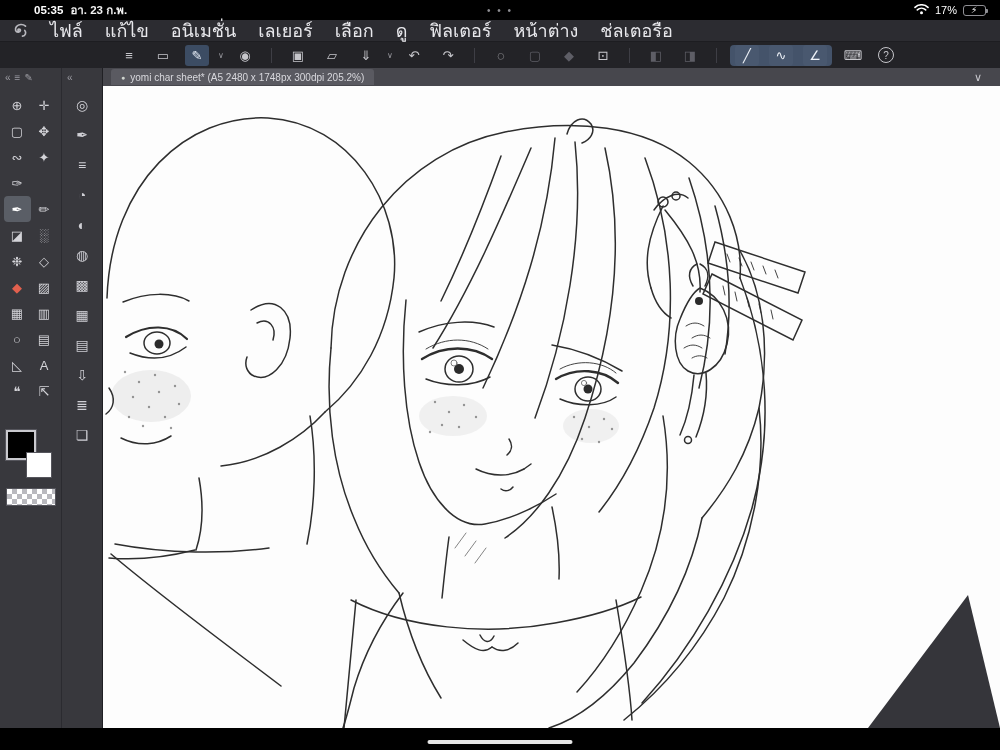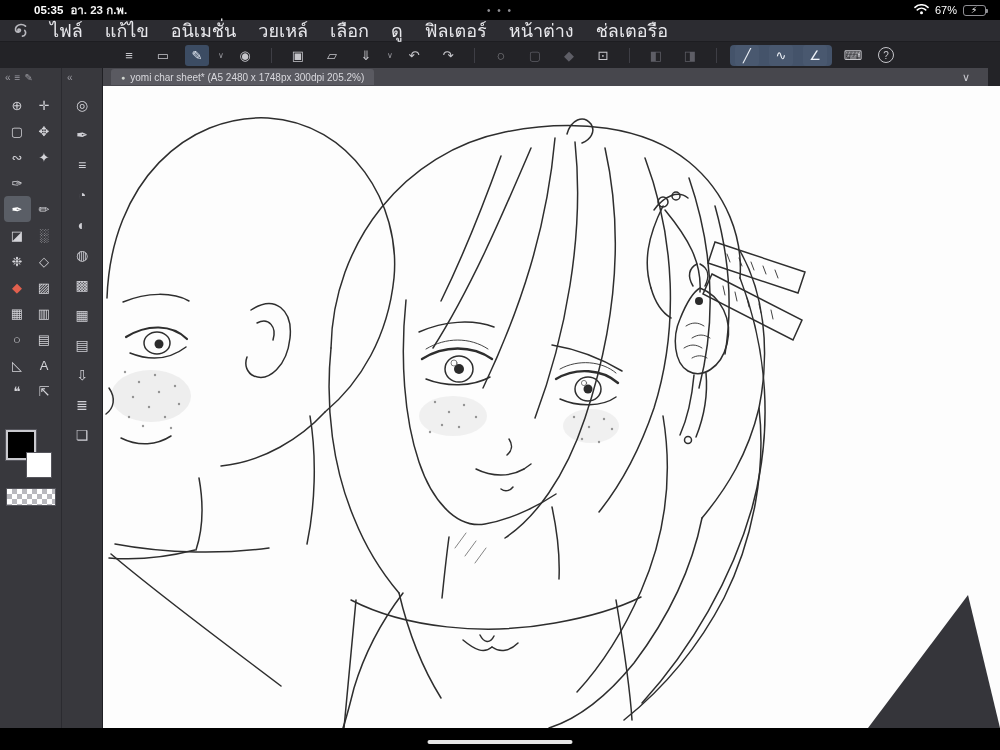--- a/index.html
+++ b/index.html
@@ -55,21 +55,21 @@
   
   .swatch-area { position:absolute; left:6px; top:362px; width:54px; height:110px; }
   .swatch-fg { position:absolute; left:0; top:0; width:30px; height:30px; background:#000;
     border:2px solid #c9c9ce; outline:1px solid #55555c; }
   .swatch-bg { position:absolute; left:20px; top:22px; width:26px; height:26px; background:#fff;
     border:1px solid #55555c; }
   .swatch-trans { position:absolute; left:0; top:58px; width:50px; height:18px; border:1px solid #55555c;
     background:repeating-conic-gradient(#b9b9be 0% 25%, #ffffff 0% 50%) 0 0 / 10px 10px; }
 
   
-  .tab-bar { position:absolute; left:103px; top:68px; right:12px; height:18px; background:#47474d;
+  .tab-bar { position:absolute; left:103px; top:68px; right:0; height:18px; background:#47474d;
     display:flex; align-items:center; }
   .doc-tab { margin-left:8px; background:#5a5a61; border-radius:3px 3px 0 0; height:16px;
     display:flex; align-items:center; gap:5px; padding:0 10px; color:#d8d8dd; font-size:10px; }
   .doc-dot { font-size:7px; color:#cfd4cf; }
   .tab-chevron { position:absolute; right:18px; color:#c9c9cf; font-size:11px; }
 
   
   .canvas-area { position:absolute; left:103px; top:86px; right:0; bottom:22px; background:#fdfdfd; overflow:hidden; }
   .canvas-area svg { display:block; width:100%; height:100%; }
 
@@ -88,41 +88,41 @@
   </div>
   <div class="sb-center">• • •</div>
   <div class="sb-right">
     <span>
       <svg width="15" height="11" viewBox="0 0 15 11" fill="none">
         <path d="M1 3.4 C4.6 -0.1 10.4 -0.1 14 3.4" stroke="#fff" stroke-width="1.6" stroke-linecap="round"></path>
         <path d="M3.3 5.9 C5.7 3.6 9.3 3.6 11.7 5.9" stroke="#fff" stroke-width="1.6" stroke-linecap="round"></path>
         <circle cx="7.5" cy="8.8" r="1.5" fill="#fff"></circle>
       </svg>
     </span>
-    <span style="font-size:11px;">67%</span>
+    <span style="font-size:11px;">17%</span>
     <span class="battery-shell">
       <span class="battery-fill"></span>
       <span class="battery-cap"></span>
       <span class="bolt">⚡</span>
     </span>
   </div>
 </div>
 
 <div class="menu-bar">
   <span class="app-logo">
     <svg width="17" height="15" viewBox="0 0 17 15" fill="none">
       <path d="M13.5 3.2 C11 0.8 6.5 1 4.5 3.6 C2.4 6.3 3.6 9.4 6.4 9.2 C8.8 9 9 6.4 7.3 6.2 C5.9 6 5.4 7.6 6.6 7.8" stroke="#b9b9bf" stroke-width="1.7" stroke-linecap="round"></path>
       <path d="M12.8 7.5 C14.6 9.5 13.4 13 10.5 13.2" stroke="#b9b9bf" stroke-width="1.7" stroke-linecap="round"></path>
     </svg>
   </span>
   <div id="menu-items" style="display:flex;">
       <div class="menu-item">ไฟล์</div>
       <div class="menu-item">แก้ไข</div>
       <div class="menu-item">อนิเมชั่น</div>
-      <div class="menu-item">วยเหล์</div>
+      <div class="menu-item">เลเยอร์</div>
       <div class="menu-item">เลือก</div>
       <div class="menu-item">ดู</div>
       <div class="menu-item">ฟิลเตอร์</div>
       <div class="menu-item">หน้าต่าง</div>
       <div class="menu-item">ช่ลเตอรือ</div>
     </div>
 </div>
 
 <div class="cmd-bar">
   <div id="cmd-buttons" style="display:flex; align-items:center;">

